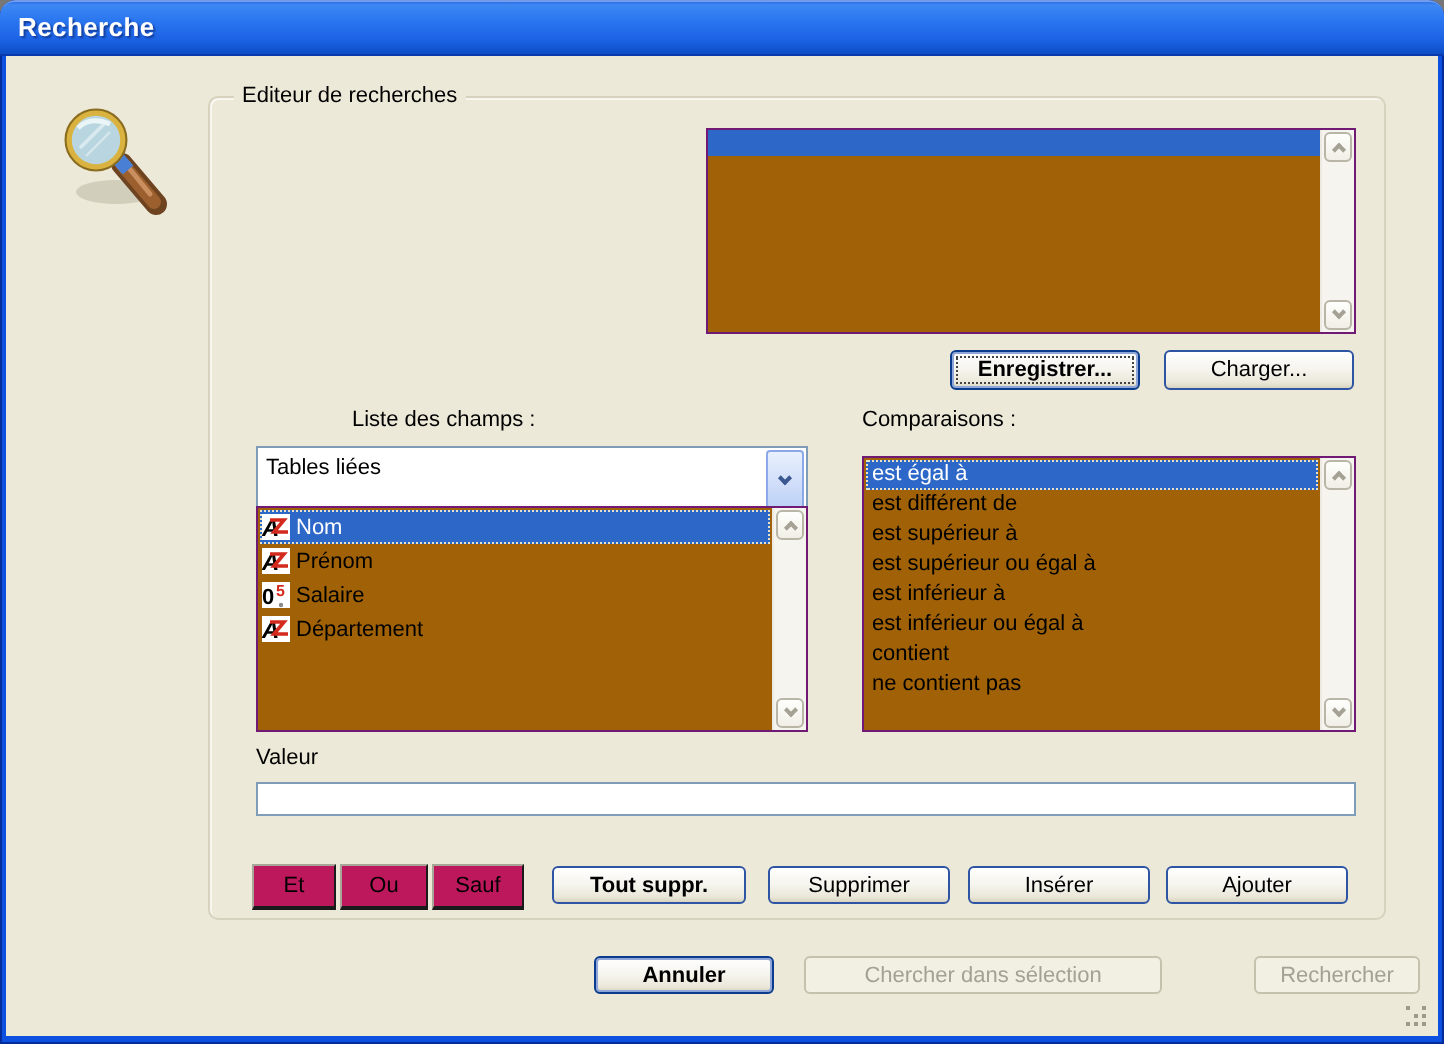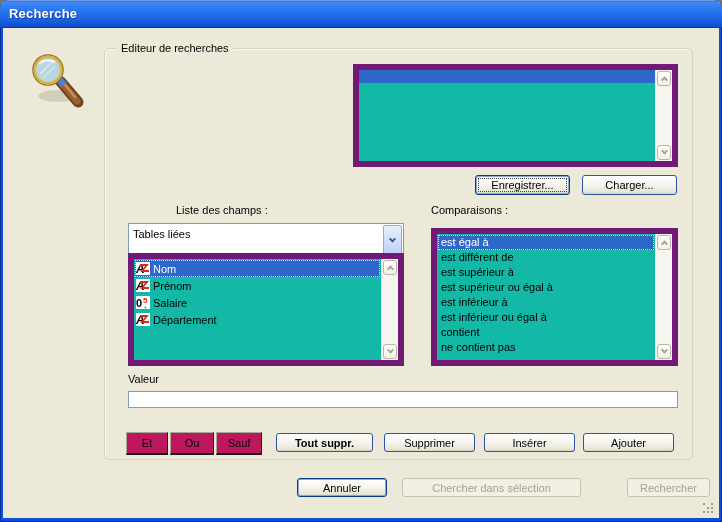--- a/index.html
+++ b/index.html
@@ -34,21 +34,21 @@
     border:1px solid #D6D2BE;border-radius:5px;
     box-shadow:inset 1px 1px 0 rgba(255,255,255,.6);
   }
   .group-label{
     position:absolute;top:-7px;left:12px;background:#ECE9D8;padding:0 4px;
     font-size:11px;color:#000;
   }
 
   
   .listbox{
-    position:absolute;background:#14b8a6;border:6px solid #701a75;overflow:hidden;
+    position:absolute;background:#a16207;border:1px solid #701a75;overflow:hidden;
   }
   .editor-list{left:248px;top:15px;width:325px;height:103px;}
   .editor-selected-row{height:13px;background:#2D68C8;margin-right:17px;}
 
   
   .vscroll{position:absolute;top:0;right:0;bottom:0;width:17px;background:#F5F4EF;border-left:1px solid #EDEBE1;}
   .scroll-btn{
     position:absolute;left:1px;right:1px;height:15px;border:1px solid #B9B6A7;border-radius:3px;
     background:linear-gradient(180deg,#FEFEFC,#F1EFE6);display:flex;align-items:center;justify-content:center;
   }
@@ -58,21 +58,21 @@
   .chev.down{transform:rotate(45deg) translate(-1px,-1px);}
   .chev.up{transform:rotate(-135deg) translate(-1px,-1px);}
   .chev.blue{border-color:#3C5890;}
 
   
   .xp-btn{
     position:absolute;height:19px;border:1px solid #2E55A3;border-radius:3px;
     background:linear-gradient(180deg,#FFFFFF 0%,#F5F4ED 50%,#EAE7D9 85%,#D9D4C1 100%);
     font-size:11px;color:#000;padding:0;cursor:default;box-shadow:inset 0 1px 0 #fff;
   }
-  .xp-btn.default{border-color:#0A3B8C;box-shadow:inset 0 0 0 1px #8EA6D8;}
+  .xp-btn.default{border-color:#0A3B8C;box-shadow:inset 0 0 0 1px #8EA6D8;font-weight:bold;}
   .xp-btn.focused{outline:1px dotted #444;outline-offset:-4px;}
   .xp-btn.disabled{
     background:#F2F0E3;border-color:#C6C1AC;color:#A3A095;box-shadow:none;
   }
   .btn-save{left:370px;top:126px;width:95px;height:20px;}
   .btn-load{left:477px;top:126px;width:95px;height:20px;}
 
   .lbl-fields{left:23px;top:155px;padding-left:48px;}
   .lbl-comp{left:326px;top:155px;}
   .lbl-valeur{left:23px;top:324px;}

